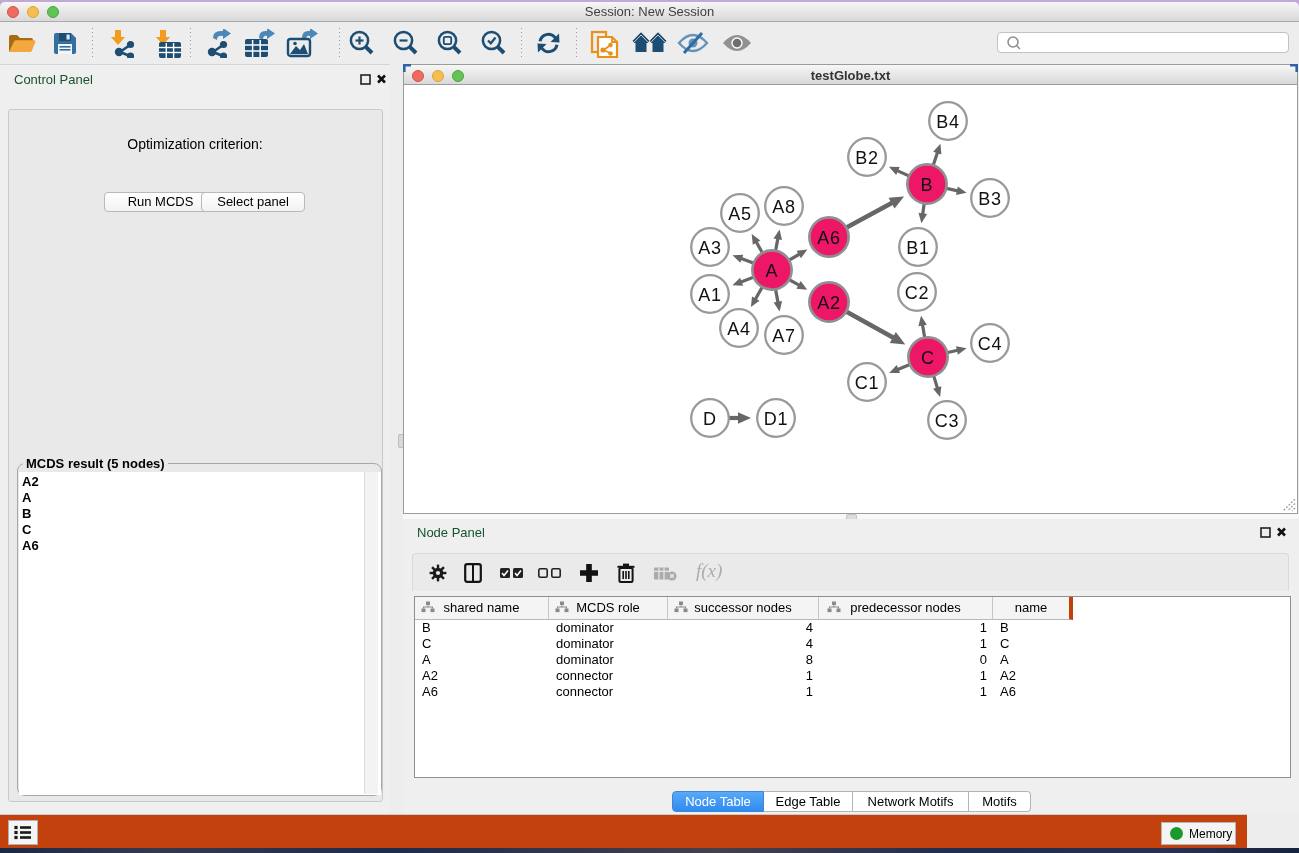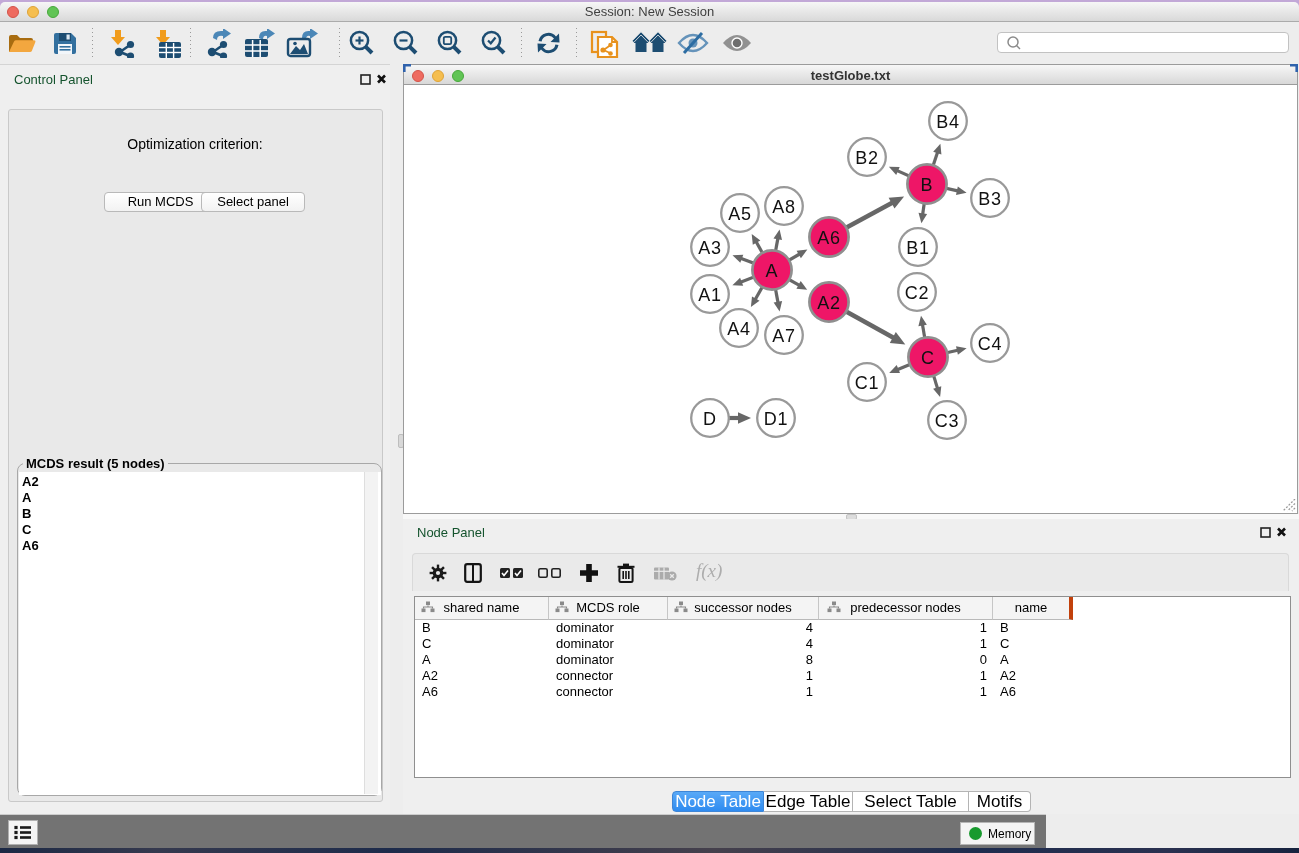--- a/index.html
+++ b/index.html
@@ -55,23 +55,23 @@
 
 #tpanel { left:403px; top:519px; width:896px; height:295px; background:#efefef; }
 #ttoolbar { left:9px; top:34px; width:877px; height:38px; background:#eaeaea;
   border:1px solid #d9d9d9; border-radius:4px 4px 0 0; border-bottom:none; }
 #ttable { left:11px; top:77px; width:877px; height:182px; background:#fff; border:1px solid #8f8f8f; }
 .thead { height:23px; display:flex; font-size:13px; }
 .th { border-right:1px solid #c6c6c6; border-bottom:1px solid #b9b9b9; background:#f4f4f4; text-align:center; line-height:22px; position:relative; color:#000;}
 .trow { height:16px; font-size:13px; display:flex; line-height:16px; }
 .td { padding-left:7px; }
 .tdr { text-align:right; padding-right:6px; }
-.btabs { display:flex; font-size:17px; position:absolute; }
-
-#statusbar { left:0; top:814px; width:1046px; height:34px; background:#737373; border-top:1px solid #cccccc; }
+.btabs { display:flex; font-size:13px; position:absolute; }
+
+#statusbar { left:0; top:814px; width:1247px; height:34px; background:#c2410c; border-top:1px solid #cccccc; }
 #wallpaper { left:0; top:848px; width:1299px; height:5px;
   background:linear-gradient(90deg,#1b2844,#35394e 12%,#1d2b4b 30%,#45404c 55%,#1e2c4e 75%,#2a3150 90%,#16233f 100%); }
 #memory { right:11px; top:7px; width:75px; height:23px; background:#f4f4f4; border:1px solid #b5b5b5;
   font-size:12px; }
 #listbtn { left:8px; top:5px; width:30px; height:25px; background:#f4f4f4; border:1px solid #b0b0b0; }
 </style></head>
 <body>
 <div class="abs" id="purple"></div>
 <div class="abs" id="titlebar"></div>
 <div class="abs tl" style="left:7px;background:#ee6b60;border:0.5px solid #d35349;"></div>
@@ -474,21 +474,21 @@
         <div class="td" style="width:134px">A6</div>
         <div class="td" style="width:119px">connector</div>
         <div class="tdr" style="width:151px">1</div>
         <div class="tdr" style="width:174px">1</div>
         <div class="td" style="width:80px">A6</div>
       </div>
  </div>
  <div class="btabs" style="left:269px;top:272px">
   <div class="tab first sel" style="width:92px">Node Table</div>
   <div class="tab" style="width:89px">Edge Table</div>
-  <div class="tab" style="width:116px">Select Table</div>
+  <div class="tab" style="width:116px">Network Motifs</div>
   <div class="tab last" style="width:62px">Motifs</div>
  </div>
 </div>
 
 <div class="abs" id="statusbar">
 <div class="abs" id="listbtn"><svg width="28" height="23">
         <g fill="#1a1a1a">
 <rect x="5.4" y="4.9" width="3.2" height="3.2"></rect>
           <rect x="11" y="5.2" width="11" height="2.6"></rect>
 <rect x="5.4" y="9.9" width="3.2" height="3.2"></rect>

